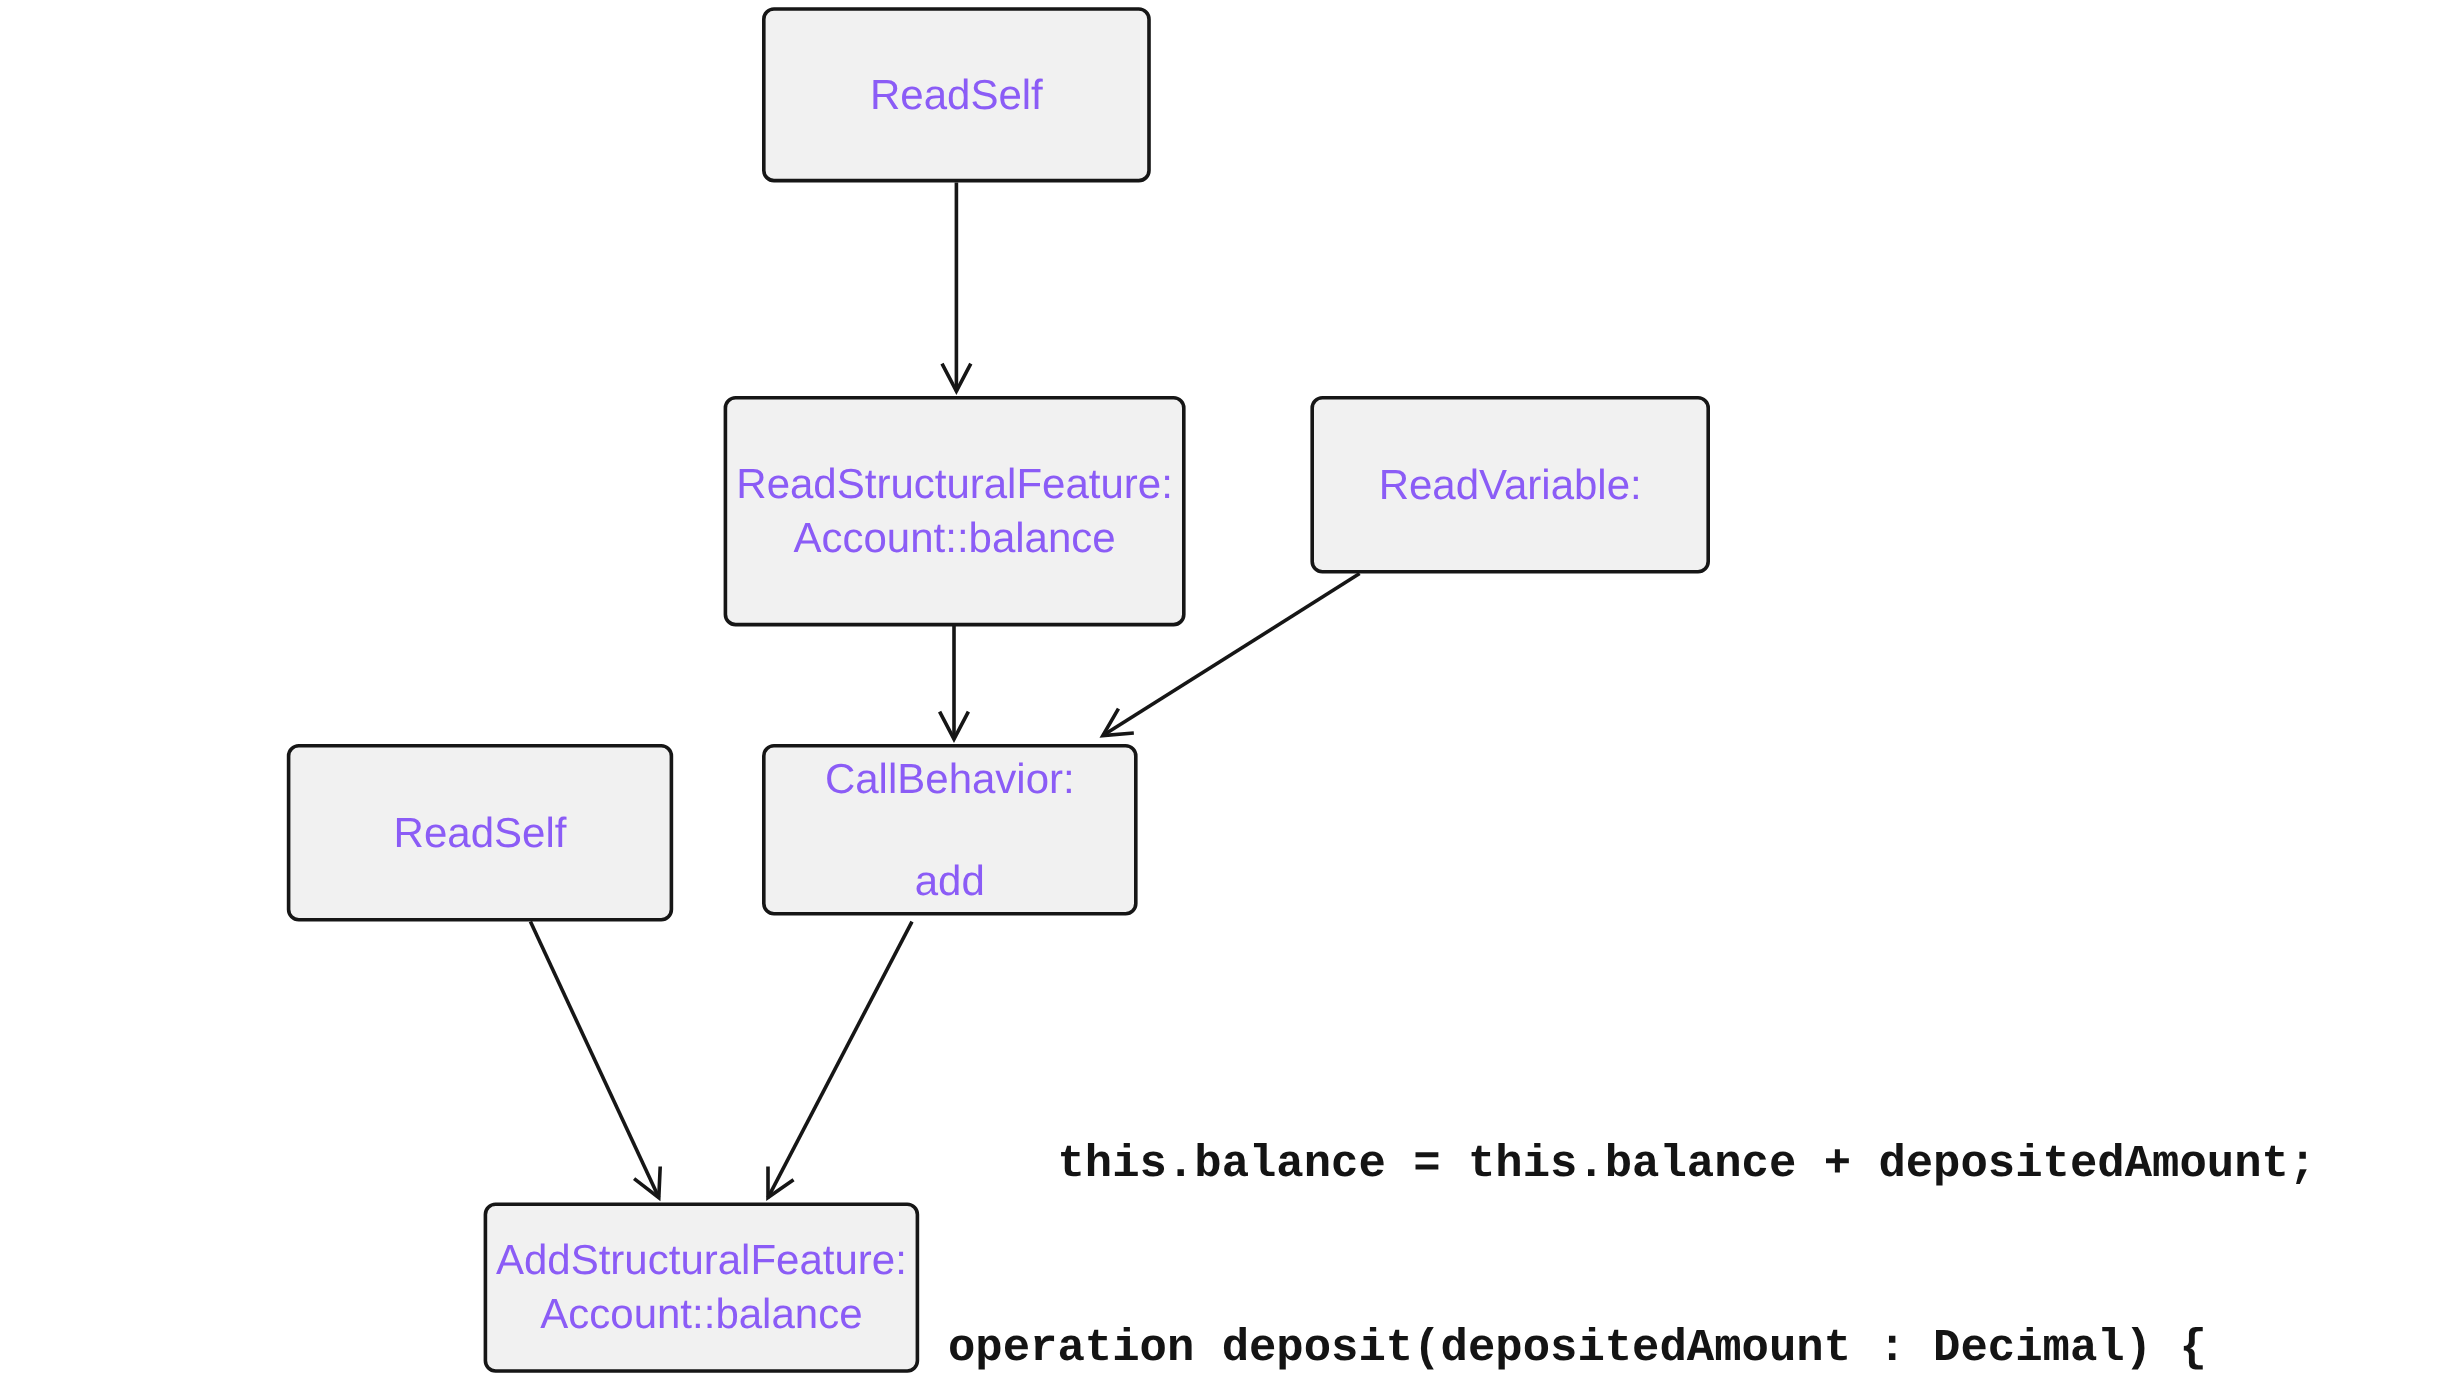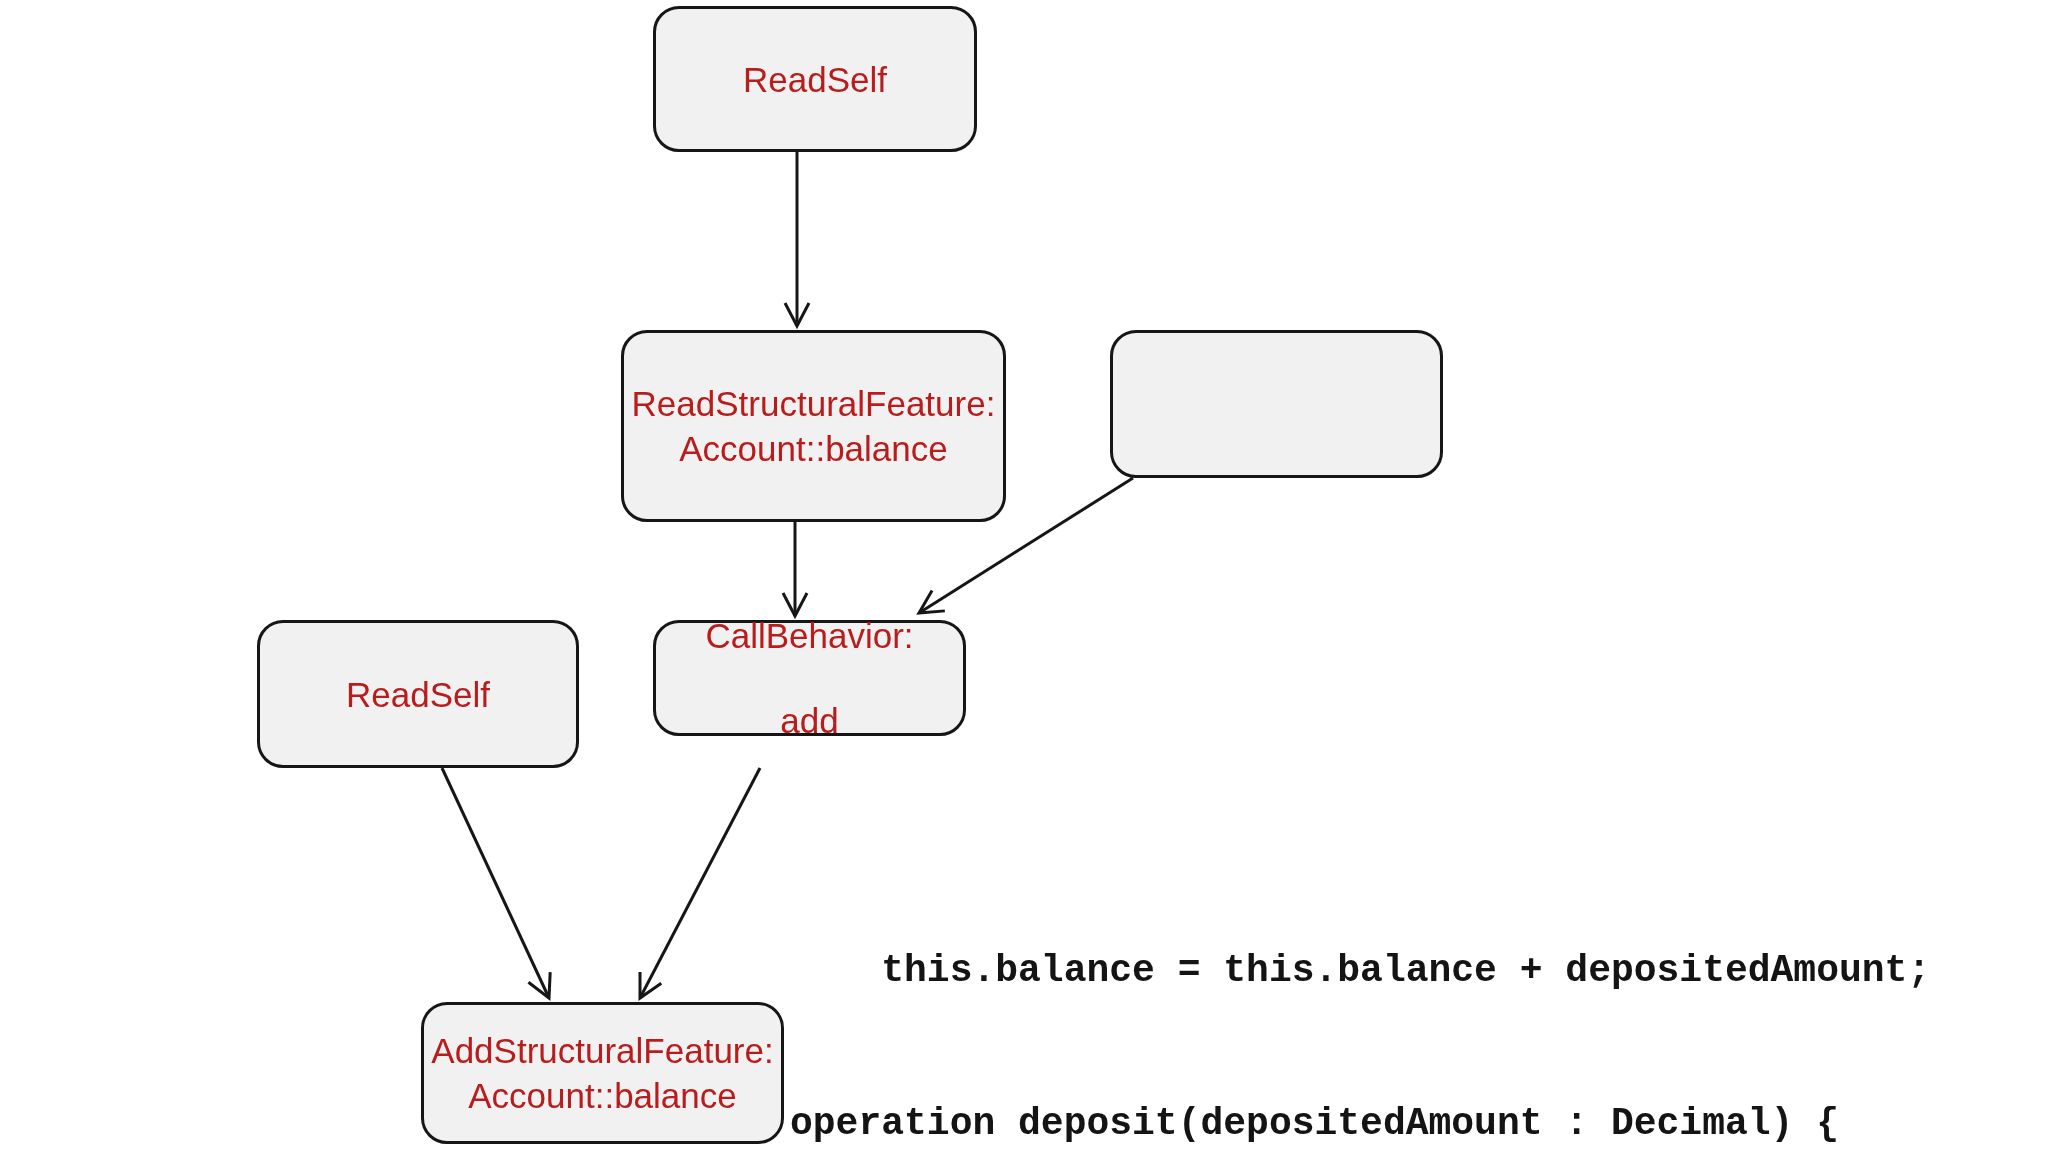--- a/index.html
+++ b/index.html
@@ -25,40 +25,39 @@
   .edge {
     stroke: #161616;
     stroke-width: 3;
     fill: none;
   }
   .node {
     position: absolute;
     box-sizing: border-box;
     background: #f1f1f1;
     border: 3px solid #161616;
-    border-radius: 26px;
+    border-radius: 10px;
     display: flex;
     flex-direction: column;
     align-items: center;
     justify-content: center;
     text-align: center;
     font-size: 35px;
     line-height: 45px;
-    color: #b91c1c;
-    margin-left: 18px;
+    color: #8b5cf6;
   }
   .node span {
     display: block;
     white-space: nowrap;
   }
   #node-read-self-top        { left: 635px;  top: 6px;    width: 324px; height: 146px; }
   #node-read-structural      { left: 603px;  top: 330px;  width: 385px; height: 192px; }
   #node-read-variable        { left: 1092px; top: 330px;  width: 333px; height: 148px; }
   #node-read-self-left       { left: 239px;  top: 620px;  width: 322px; height: 148px; }
-  #node-call-behavior        { left: 635px;  top: 620px;  width: 313px; height: 116px; gap: 40px; }
+  #node-call-behavior        { left: 635px;  top: 620px;  width: 313px; height: 143px; gap: 40px; }
   #node-add-structural       { left: 403px;  top: 1002px; width: 363px; height: 142px; }
   .code {
     position: absolute;
     left: 790px;
     top: 843px;
     font-family: "Liberation Mono", "DejaVu Sans Mono", monospace;
     font-weight: bold;
     font-size: 38px;
     line-height: 51px;
     color: #141414;
@@ -86,20 +85,21 @@
   <div class="node" id="node-read-self-top">
     <span>ReadSelf</span>
   </div>
 
   <div class="node" id="node-read-structural">
     <span>ReadStructuralFeature:</span>
     <span>Account::balance</span>
   </div>
 
   <div class="node" id="node-read-variable">
+    <span>ReadVariable:</span>
   </div>
 
   <div class="node" id="node-read-self-left">
     <span>ReadSelf</span>
   </div>
 
   <div class="node" id="node-call-behavior">
     <span>CallBehavior:</span>
     <span>add</span>
   </div>

